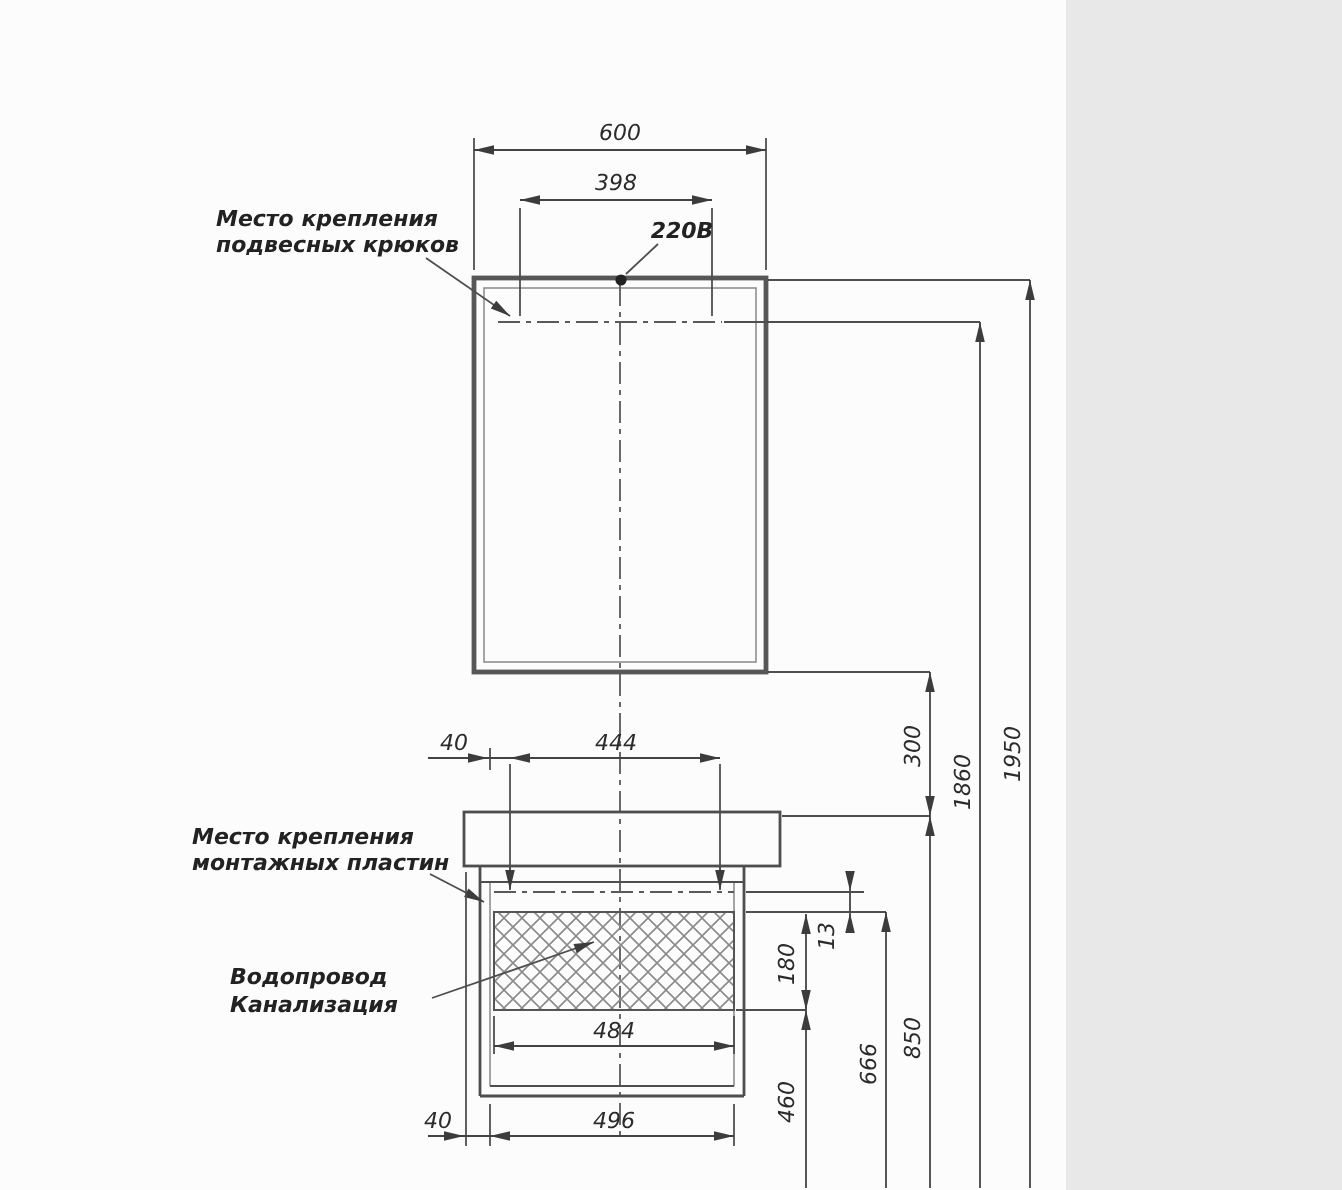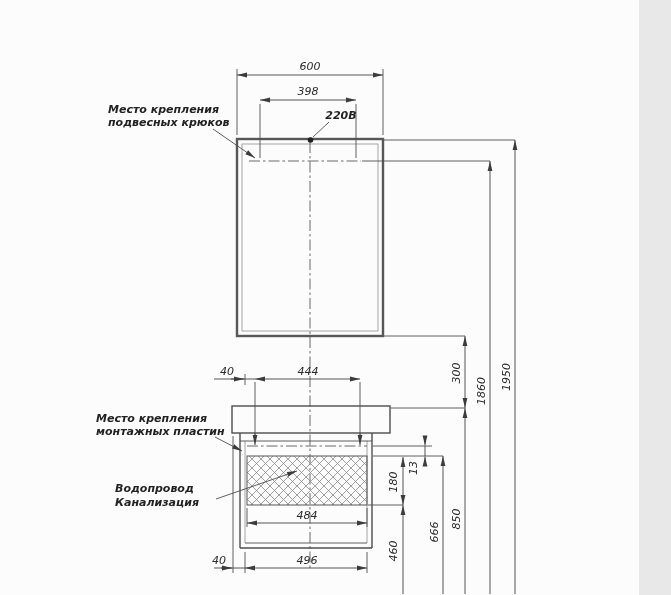--- a/index.html
+++ b/index.html
@@ -1,18 +1,18 @@
 <!DOCTYPE html>
 <html><head>
 <meta charset="utf-8">
 <style>
   html,body{margin:0;padding:0;background:#e8e8e8;}
   .canvas{
     position:relative;
-    width:639px;height:595px;
+    width:533px;height:595px;
     background:#fcfcfc;
     font-family:"DejaVu Sans",sans-serif;
     overflow:hidden;
   }
   svg{display:block}
   .thin{stroke:#4e4e4e;stroke-width:0.9;fill:none}
   .thick{stroke:#575757;stroke-width:2.4;fill:#fcfcfc}
   .med{stroke:#4e4e4e;stroke-width:1.4;fill:none}
   .inner{stroke:#8f8f8f;stroke-width:0.8;fill:none}
   .axis{stroke:#5a5a5a;stroke-width:0.9;fill:none;stroke-dasharray:11 3 2.5 3}

